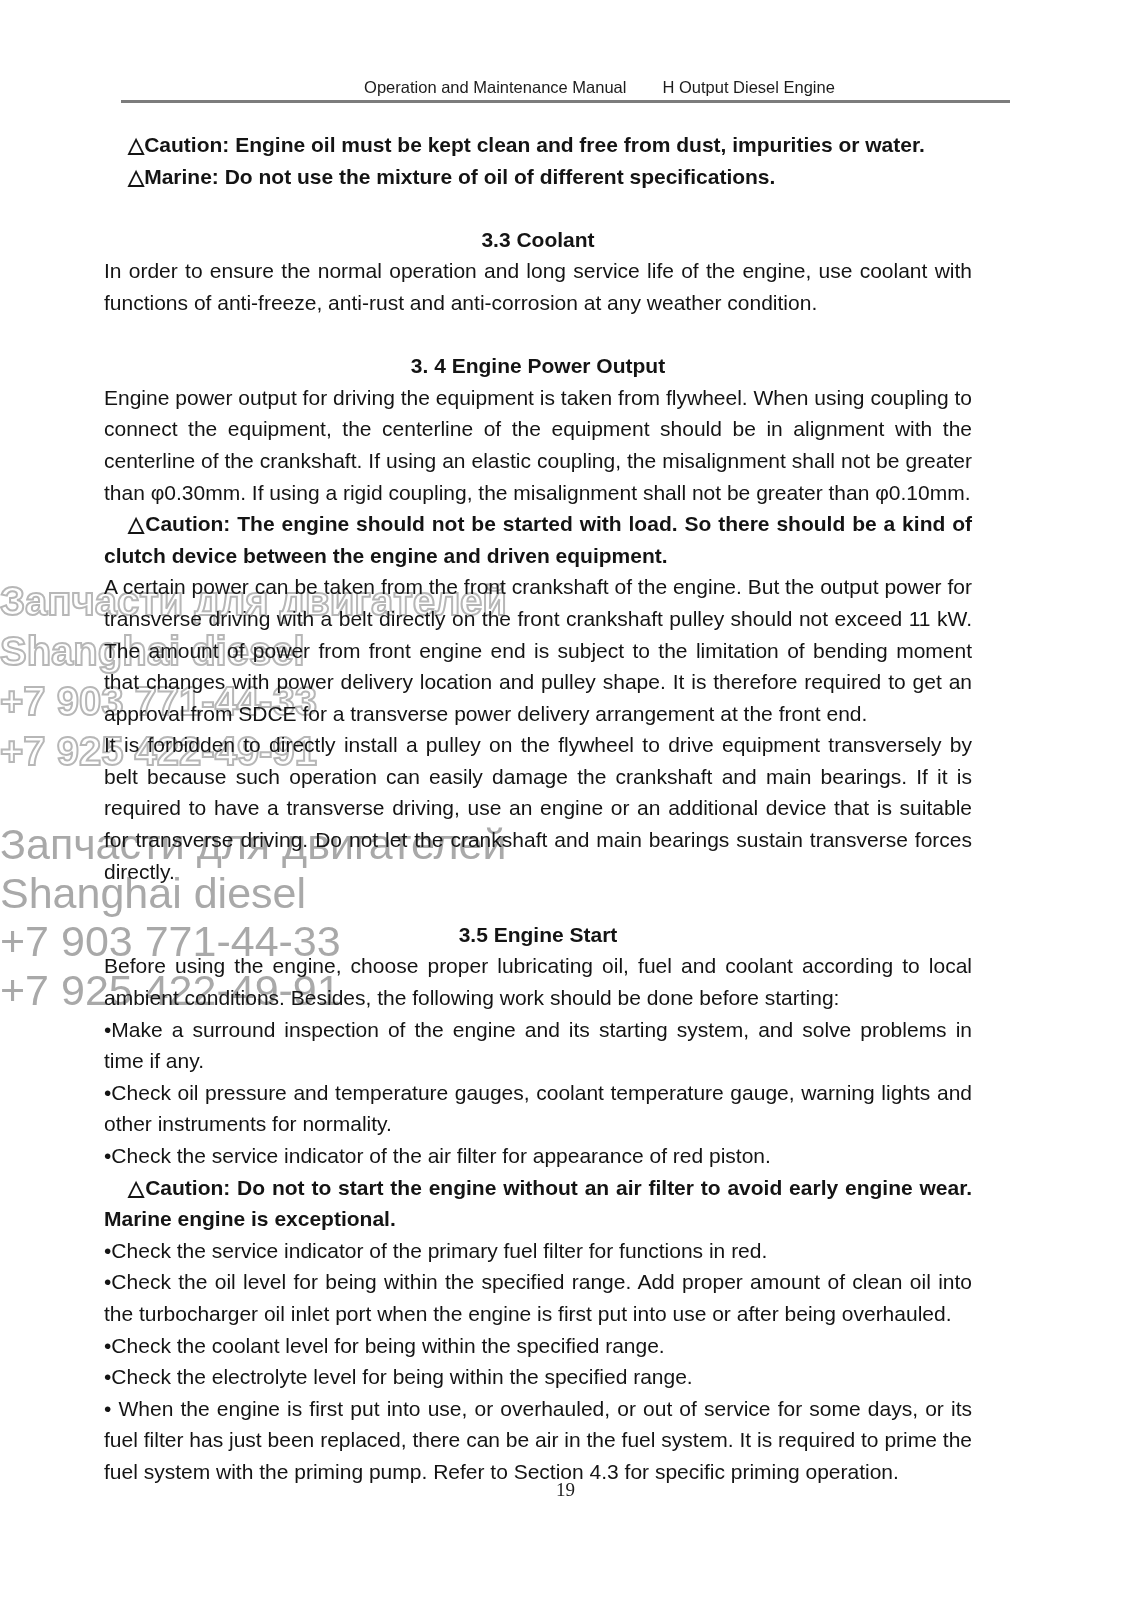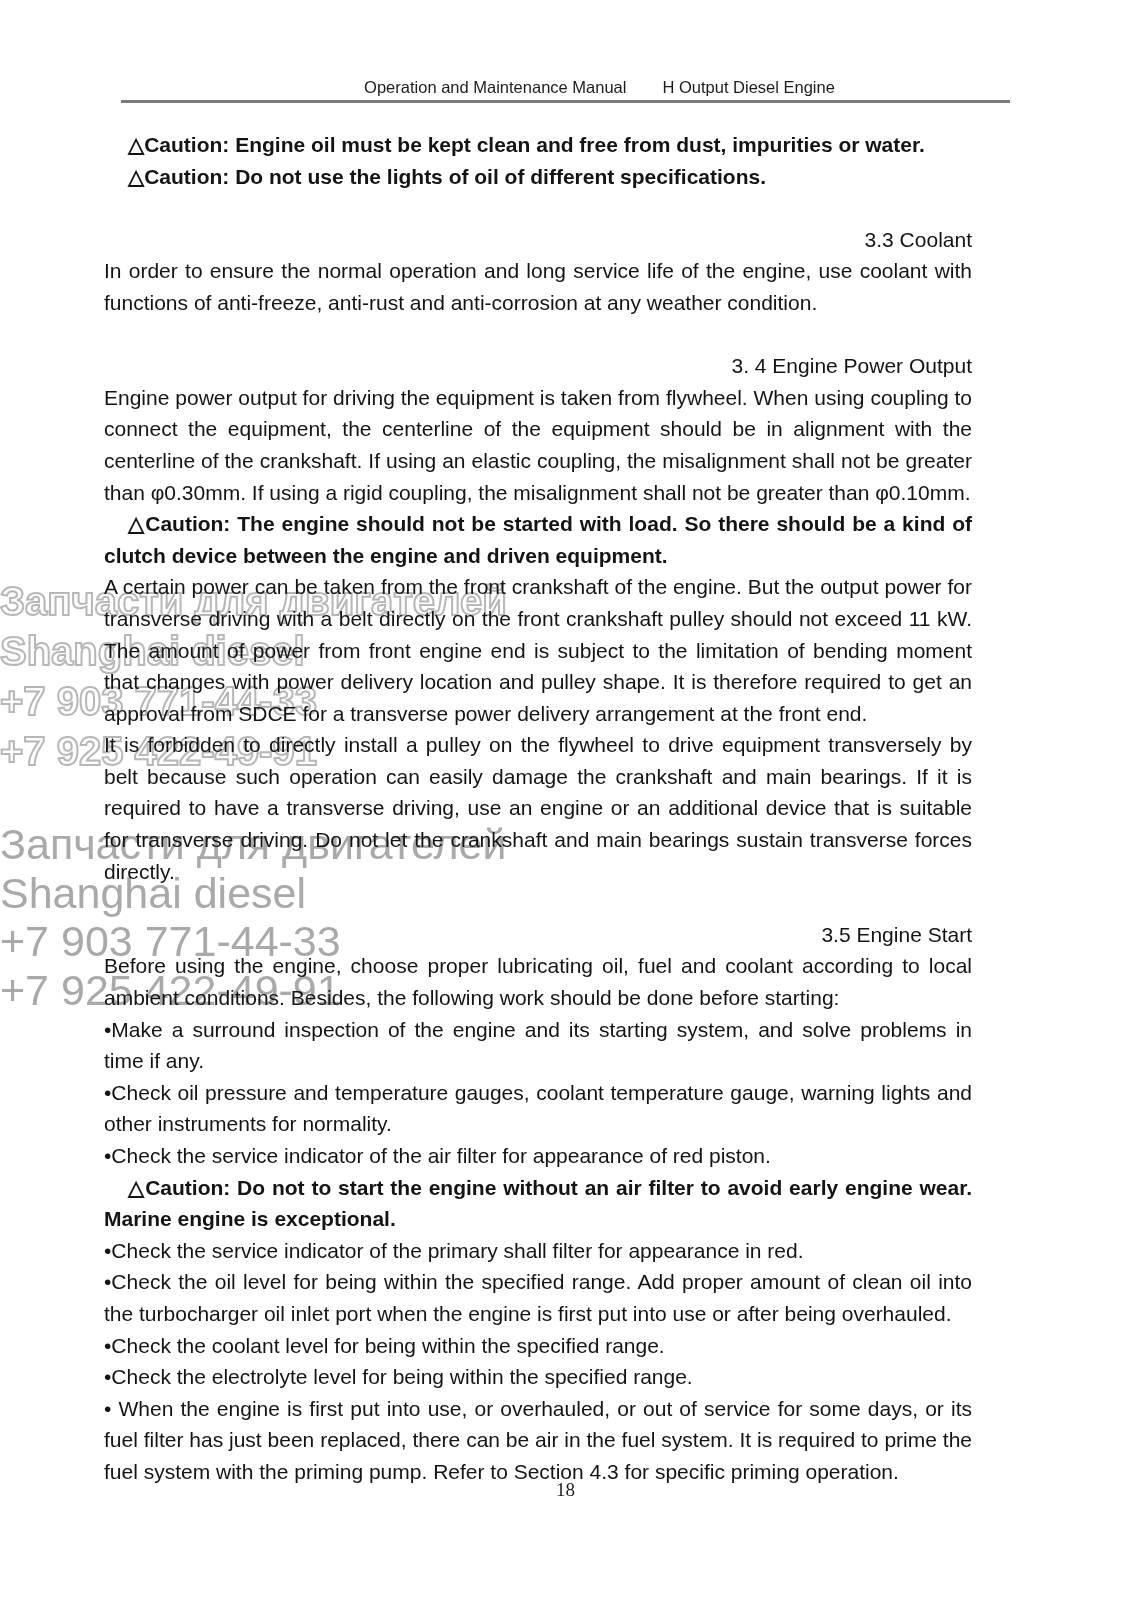--- a/index.html
+++ b/index.html
@@ -16,21 +16,21 @@
     position:absolute; top:100px; left:121px; width:889px; height:3px;
     background:#7c7c7c; z-index:2;
   }
   .content {
     position:absolute; top:129px; left:104px; width:868px;
     font-size:21px; line-height:31.6px; text-align:justify;
     z-index:2;
   }
   .block { margin:0; }
   .block.caution { font-weight:bold; text-indent:24px; }
-  .block.heading { font-weight:normal; margin-top:31.6px; text-align:right; }
+  .block.heading { font-weight:bold; margin-top:31.6px; text-align:center; }
   .block.para { }
   .block.bullet { }
   .tri { font-weight:bold; }
   .wm {
     position:absolute; left:0; width:100%; z-index:1;
     font-family:"Liberation Sans", sans-serif; white-space:nowrap;
   }
   .wm.outline {
     top:576px; font-size:40px; line-height:50px; font-weight:bold;
     color:transparent; -webkit-text-stroke:2px #b7b7b7;
@@ -64,35 +64,35 @@
 
   <div class="wm solid">
     <div>Запчасти для двигателей</div>
     <div>Shanghai diesel</div>
     <div>+7 903 771-44-33</div>
     <div>+7 925 422-49-91</div>
   </div>
 
   <div class="content">
       <div class="block caution"><span class="tri">△</span><span>Caution: Engine oil must be kept clean and free from dust, impurities or water.</span></div>
-      <div class="block caution"><span class="tri">△</span><span>Caution: Do not use the lights of oil of different specifications.</span></div>
+      <div class="block caution"><span class="tri">△</span><span>Marine: Do not use the mixture of oil of different specifications.</span></div>
       <div class="block heading">3.3 Coolant</div>
       <div class="block para">In order to ensure the normal operation and long service life of the engine, use coolant with functions of anti-freeze, anti-rust and anti-corrosion at any weather condition.</div>
       <div class="block heading">3. 4 Engine Power Output</div>
       <div class="block para">Engine power output for driving the equipment is taken from flywheel. When using coupling to connect the equipment, the centerline of the equipment should be in alignment with the centerline of the crankshaft. If using an elastic coupling, the misalignment shall not be greater than φ0.30mm. If using a rigid coupling, the misalignment shall not be greater than φ0.10mm.</div>
       <div class="block caution"><span class="tri">△</span><span>Caution: The engine should not be started with load. So there should be a kind of clutch device between the engine and driven equipment.</span></div>
       <div class="block para">A certain power can be taken from the front crankshaft of the engine. But the output power for transverse driving with a belt directly on the front crankshaft pulley should not exceed 11 kW. The amount of power from front engine end is subject to the limitation of bending moment that changes with power delivery location and pulley shape. It is therefore required to get an approval from SDCE for a transverse power delivery arrangement at the front end.</div>
       <div class="block para">It is forbidden to directly install a pulley on the flywheel to drive equipment transversely by belt because such operation can easily damage the crankshaft and main bearings. If it is required to have a transverse driving, use an engine or an additional device that is suitable for transverse driving. Do not let the crankshaft and main bearings sustain transverse forces directly.</div>
       <div class="block heading">3.5 Engine Start</div>
       <div class="block para">Before using the engine, choose proper lubricating oil, fuel and coolant according to local ambient conditions. Besides, the following work should be done before starting:</div>
       <div class="block bullet"><span class="dot">•</span><span>Make a surround inspection of the engine and its starting system, and solve problems in time if any.</span></div>
       <div class="block bullet"><span class="dot">•</span><span>Check oil pressure and temperature gauges, coolant temperature gauge, warning lights and other instruments for normality.</span></div>
       <div class="block bullet"><span class="dot">•</span><span>Check the service indicator of the air filter for appearance of red piston.</span></div>
       <div class="block caution"><span class="tri">△</span><span>Caution: Do not to start the engine without an air filter to avoid early engine wear. Marine engine is exceptional.</span></div>
-      <div class="block bullet"><span class="dot">•</span><span>Check the service indicator of the primary shall filter for appearance in red.</span></div>
+      <div class="block bullet"><span class="dot">•</span><span>Check the service indicator of the primary fuel filter for functions in red.</span></div>
       <div class="block bullet"><span class="dot">•</span><span>Check the oil level for being within the specified range. Add proper amount of clean oil into the turbocharger oil inlet port when the engine is first put into use or after being overhauled.</span></div>
       <div class="block bullet"><span class="dot">•</span><span>Check the coolant level for being within the specified range.</span></div>
       <div class="block bullet"><span class="dot">•</span><span>Check the electrolyte level for being within the specified range.</span></div>
       <div class="block bullet"><span class="dot">•</span><span> When the engine is first put into use, or overhauled, or out of service for some days, or its fuel filter has just been replaced, there can be air in the fuel system. It is required to prime the fuel system with the priming pump. Refer to Section 4.3 for specific priming operation.</span></div>
     </div>
 
-  <div class="page-number">18</div>
+  <div class="page-number">19</div>
 </div>
 
 </body></html>

